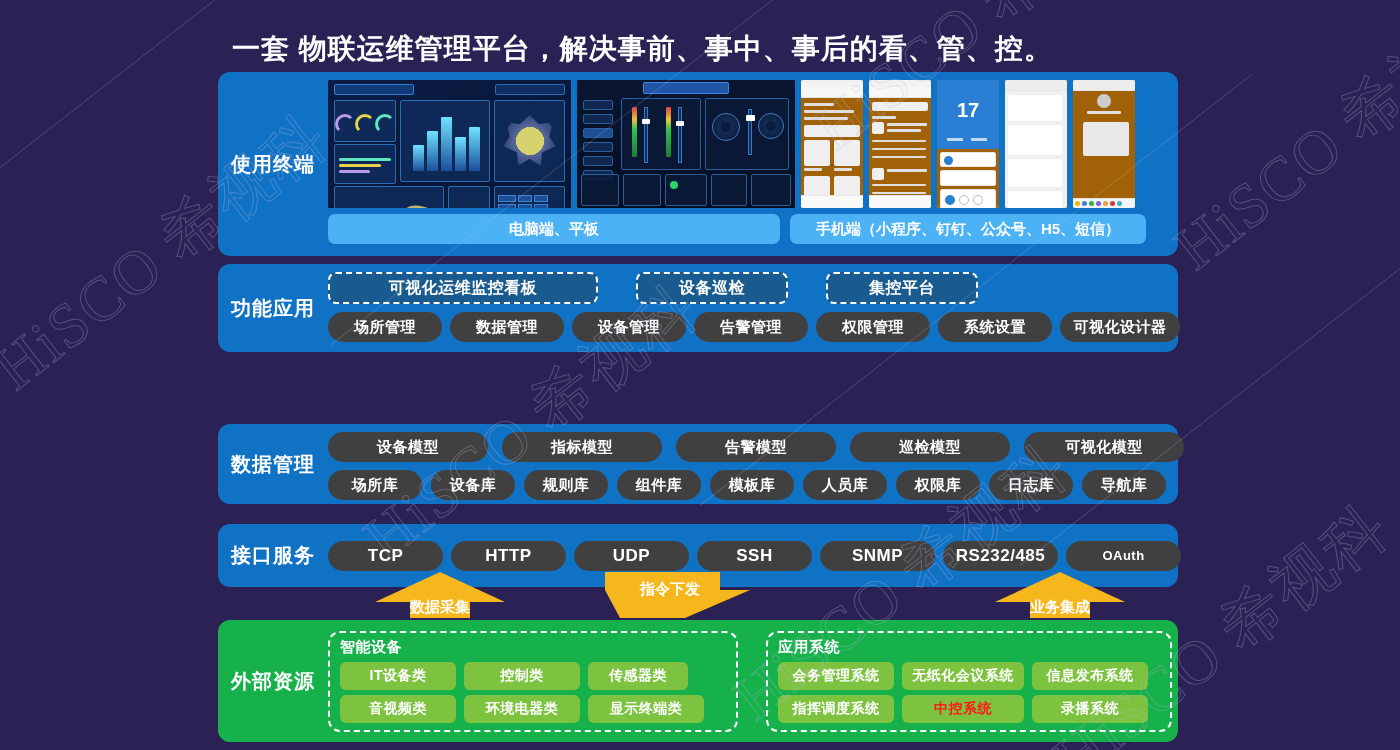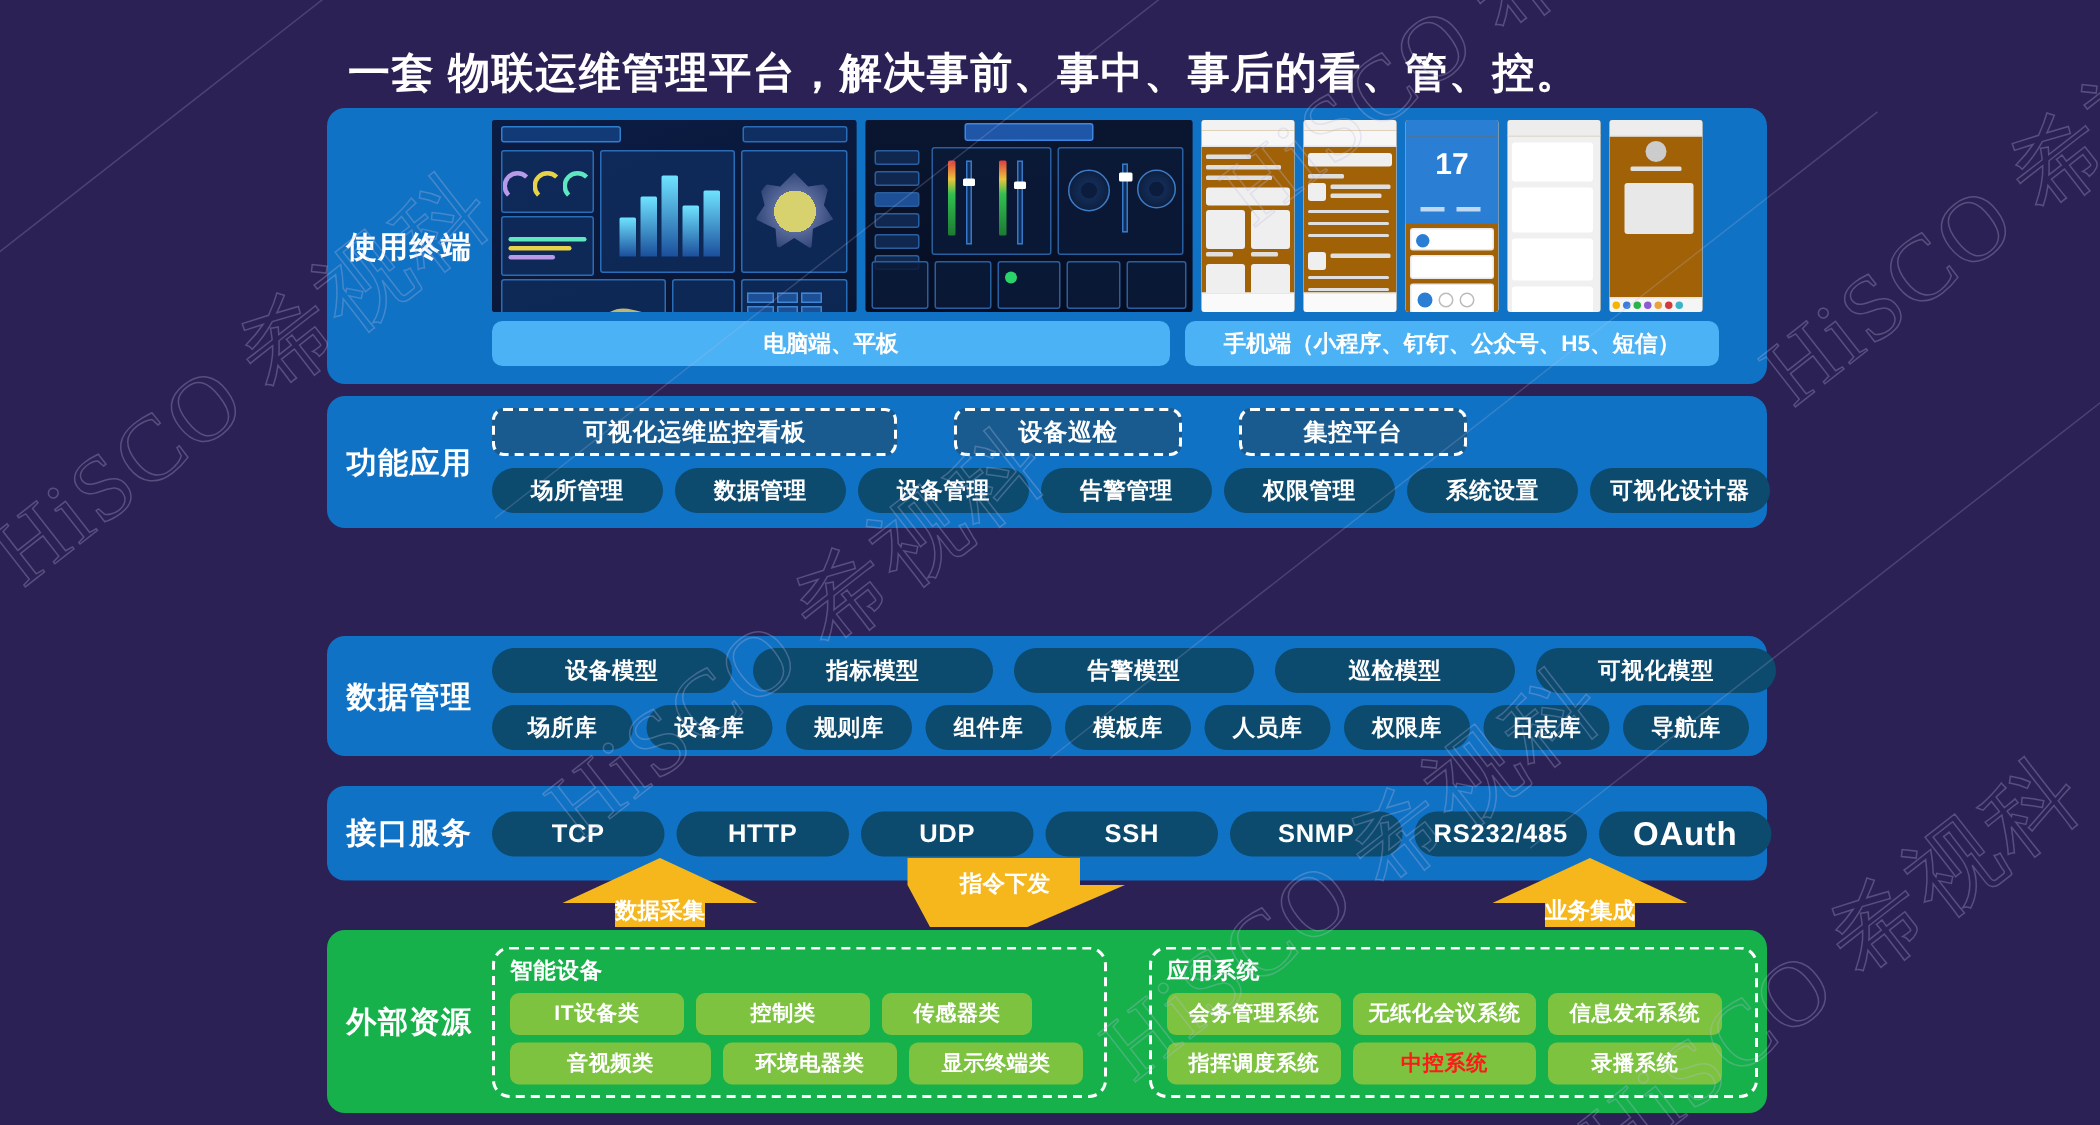--- a/index.html
+++ b/index.html
@@ -52,21 +52,21 @@
     font-size: 20px; font-weight: bold;
     text-align: center;
     letter-spacing: 1px;
     white-space: nowrap;
   }
   .row-body { flex: 1 1 auto; height: 100%; position: relative; }
 
   
   .chiprow { display: flex; gap: 8px; align-items: center; }
   .chip {
-    background: #0c4a6e; color: #ffffff;
+    background: #404040; color: #ffffff;
     border-radius: 15px;
     font-size: 15px; font-weight: bold;
     display: flex; align-items: center; justify-content: center;
     height: 30px; white-space: nowrap; padding: 0 6px;
     letter-spacing: .5px;
   }
   .chip.dashed {
     background: #195b8e;
     border: 2px dashed #ffffff;
     border-radius: 8px;
@@ -421,21 +421,21 @@
   <div class="panel" id="row-iface">
     <div class="row-label">接口服务</div>
     <div class="row-body" style="display:flex; align-items:center;">
       <div class="chiprow" style="gap:8px;">
         <div class="chip" style="width:115px; font-size:17px;">TCP</div>
         <div class="chip" style="width:115px; font-size:17px;">HTTP</div>
         <div class="chip" style="width:115px; font-size:17px;">UDP</div>
         <div class="chip" style="width:115px; font-size:17px;">SSH</div>
         <div class="chip" style="width:115px; font-size:17px;">SNMP</div>
         <div class="chip" style="width:115px; font-size:17px;">RS232/485</div>
-        <div class="chip" style="width:115px; font-size:22px;">OAuth</div>
+        <div class="chip" style="width:115px; font-size:13px;">OAuth</div>
       </div>
     </div>
   </div>
 
   <div class="arrow" style="left:345px; top:572px; width:190px; height:46px;">
     <svg width="190" height="46" viewBox="0 0 190 46">
       <polygon points="95,0 160,30 125,30 125,46 65,46 65,30 30,30" fill="#f5b71b"></polygon>
     </svg>
     <div class="lbl" style="top:26px;">数据采集</div>
   </div>
@@ -459,21 +459,21 @@
     <div class="row-body" style="display:flex; align-items:center;">
       <div class="ext-groups">
         <div class="ext-group" style="width:410px;">
           <div class="ext-title">智能设备</div>
           <div class="ext-line">
             <div class="chip green" style="width:116px;">IT设备类</div>
             <div class="chip green" style="width:116px;">控制类</div>
             <div class="chip green" style="width:100px;">传感器类</div>
           </div>
           <div class="ext-line">
-            <div class="chip green" style="width:134px;text-align:right;">音视频类</div>
+            <div class="chip green" style="width:116px;text-align:right;">音视频类</div>
             <div class="chip green" style="width:116px;">环境电器类</div>
             <div class="chip green" style="width:116px;">显示终端类</div>
           </div>
         </div>
 
         <div class="ext-group" style="width:406px;">
           <div class="ext-title">应用系统</div>
           <div class="ext-line">
             <div class="chip green" style="width:116px;">会务管理系统</div>
             <div class="chip green" style="width:122px;">无纸化会议系统</div>

